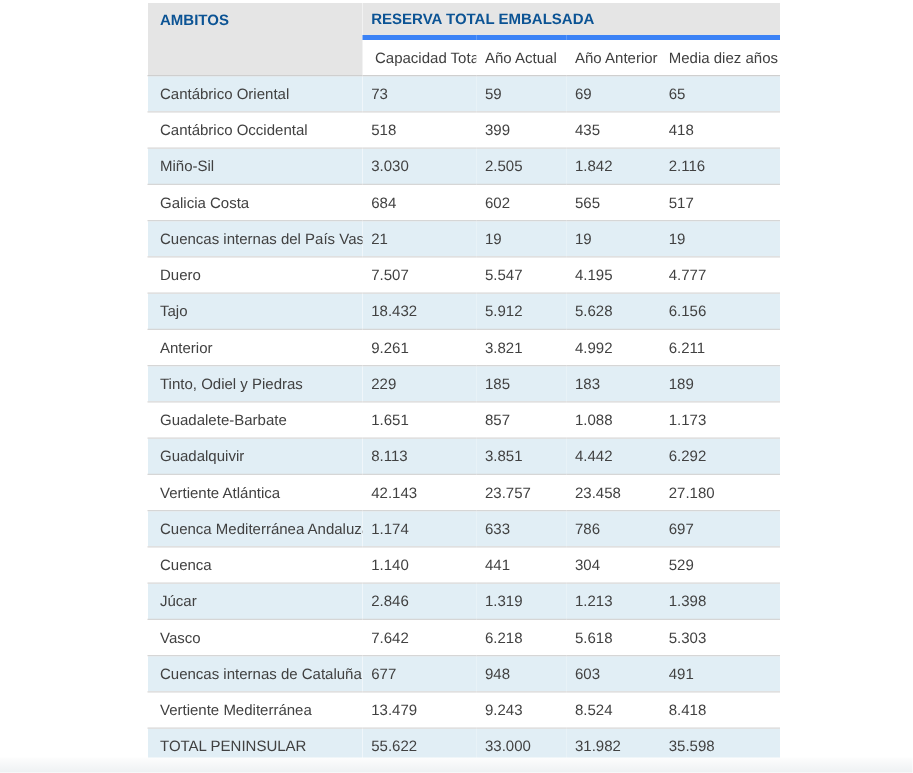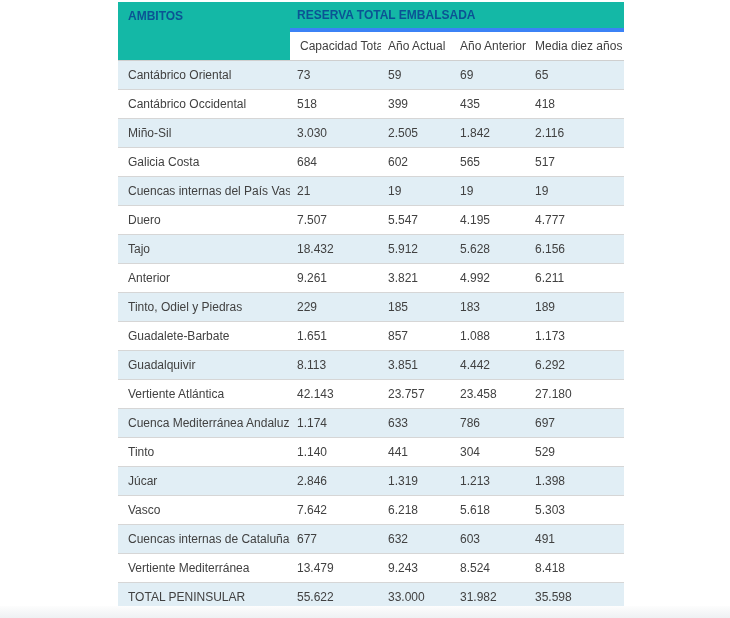--- a/index.html
+++ b/index.html
@@ -32,21 +32,21 @@
     white-space: nowrap;
     overflow: hidden;
   }
   .data-table th:first-child,
   .data-table td:first-child {
     padding-left: 10px;
   }
   
   .group-header-row th {
     height: 26px;
-    background: #14b8a6;
+    background: #e5e5e5;
     color: #0b5394;
     font-weight: 700;
     font-size: 12px;
   }
   th.ambitos-cell {
     vertical-align: top;
     padding-top: 7px;
     border-bottom: 1px solid #cfcfcf;
   }
   th.group-cell {
@@ -188,21 +188,21 @@
         <td>27.180</td>
       </tr>
       <tr>
         <td>Cuenca Mediterránea Andaluza</td>
         <td>1.174</td>
         <td>633</td>
         <td>786</td>
         <td>697</td>
       </tr>
       <tr>
-        <td>Tinto</td>
+        <td>Cuenca</td>
         <td>1.140</td>
         <td>441</td>
         <td>304</td>
         <td>529</td>
       </tr>
       <tr>
         <td>Júcar</td>
         <td>2.846</td>
         <td>1.319</td>
         <td>1.213</td>
@@ -211,21 +211,21 @@
       <tr>
         <td>Vasco</td>
         <td>7.642</td>
         <td>6.218</td>
         <td>5.618</td>
         <td>5.303</td>
       </tr>
       <tr>
         <td>Cuencas internas de Cataluña</td>
         <td>677</td>
-        <td>632</td>
+        <td>948</td>
         <td>603</td>
         <td>491</td>
       </tr>
       <tr>
         <td>Vertiente Mediterránea</td>
         <td>13.479</td>
         <td>9.243</td>
         <td>8.524</td>
         <td>8.418</td>
       </tr>

